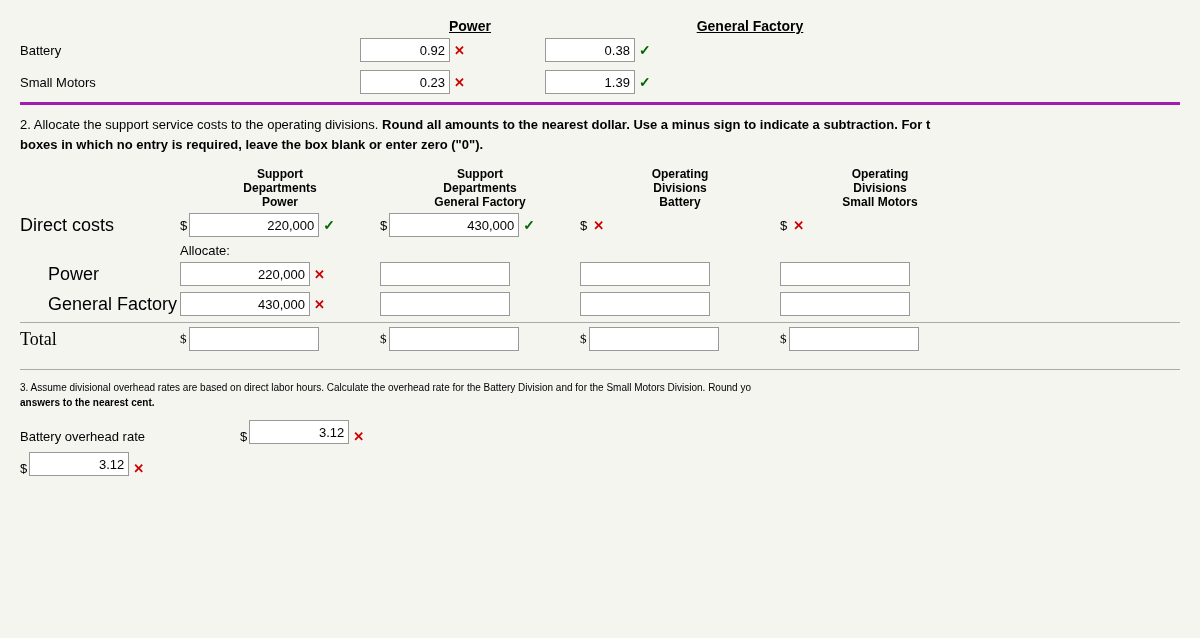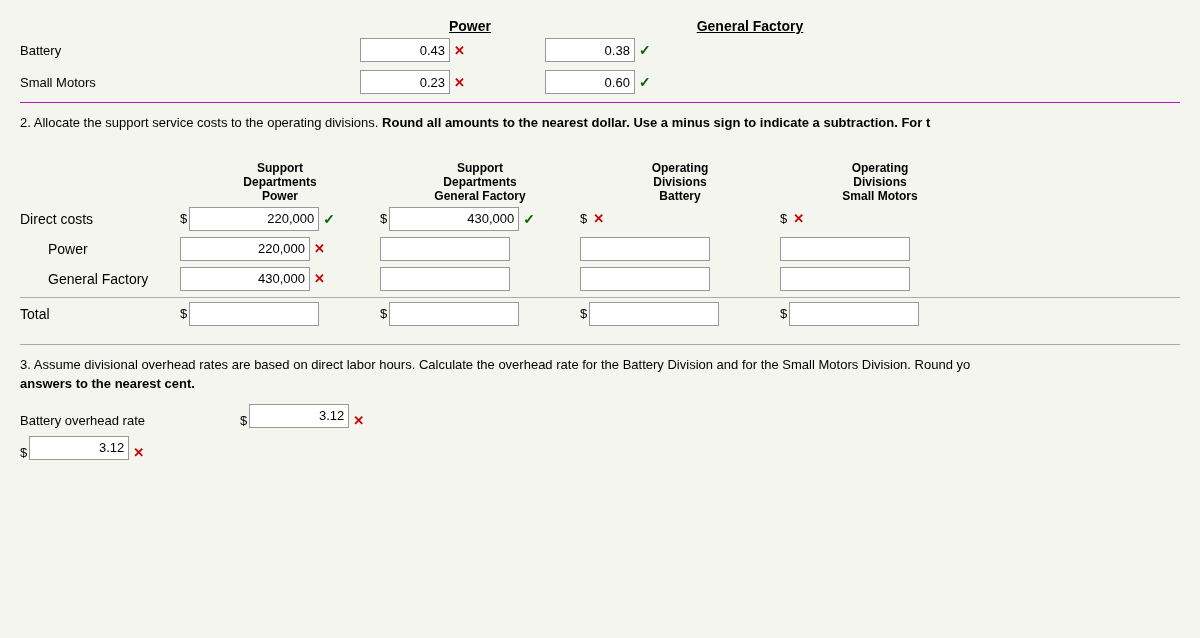--- a/index.html
+++ b/index.html
@@ -50,34 +50,34 @@
       color: #006600;
       font-weight: bold;
       margin-left: 4px;
       font-size: 14px;
     }
 
     
     .instruction {
       font-size: 13px;
       line-height: 1.5;
-      margin-bottom: 28px;
-      border-top: 1px solid #a21caf;
+      margin-bottom: 13px;
+      border-top: 3px solid #a21caf;
       padding-top: 10px;
     }
     .instruction strong { font-weight: bold; }
 
     .table-row {
       display: flex;
       align-items: center;
       margin-bottom: 6px;
     }
     .row-label {
       width: 160px;
-      font-size: 14px;
+      font-size: 18px;
     }
     .row-label.indent2 { padding-left: 28px; }
 
     .dollar-sign {
       font-size: 13px;
       margin-right: 2px;
     }
     .cell-group {
       display: flex;
       align-items: center;
@@ -95,39 +95,40 @@
       justify-content: flex-end;
     }
 
     
     .total-row {
       display: flex;
       align-items: center;
       margin-bottom: 18px;
       margin-top: 4px;
       border-top: 1px solid #aaa;
+      font-family: Liberation Serif, serif;
     }
     .total-row .row-label {
       padding-top: 4px;
     }
     .total-cell {
       display: flex;
       align-items: center;
       width: 200px;
       padding-top: 4px;
     }
 
     
     .section3 {
       margin-top: 14px;
       border-top: 1px solid #aaa;
       padding-top: 10px;
     }
     .section3-instruction {
-      font-size: 13px;
+      font-size: 10px;
       line-height: 1.5;
       margin-bottom: 10px;
     }
     .overhead-row {
       display: flex;
       align-items: flex-end;
       margin-bottom: 8px;
       margin-left: 0;
     }
     .overhead-label {
@@ -176,42 +177,43 @@
 
   <div style="display:flex; margin-bottom:4px; margin-left:340px;">
     <div style="width:220px; text-align:center; font-weight:bold; text-decoration:underline; font-size:14px;">Power</div>
     <div style="width:60px;"></div>
     <div style="width:220px; text-align:center; font-weight:bold; text-decoration:underline; font-size:14px;">General Factory</div>
   </div>
 
   <div class="battery-row">
     <div class="row-left-label">Battery</div>
     <div style="width:180px;"></div>
-    <div class="input-box">0.43</div>
+    <div class="input-box">0.92</div>
     <span class="icon-x">✕</span>
     <div style="width:80px;"></div>
     <div class="input-box">0.38</div>
     <span class="icon-check">✓</span>
   </div>
 
   <div class="small-motors-row">
     <div class="row-left-label">Small Motors</div>
     <div style="width:180px;"></div>
     <div class="input-box">0.23</div>
     <span class="icon-x">✕</span>
     <div style="width:80px;"></div>
-    <div class="input-box">0.60</div>
+    <div class="input-box">1.39</div>
     <span class="icon-check">✓</span>
   </div>
 
   <div class="instruction">
     <span>2.</span>
     <span> Allocate the support service costs to the operating divisions. </span>
     <strong>Round all amounts to the nearest dollar. Use a minus sign to indicate a subtraction. For t</strong>
     <br>
+    <strong>boxes in which no entry is required, leave the box blank or enter zero ("0").</strong>
   </div>
 
   <div style="display:flex; margin-left:160px; margin-bottom:4px;align-items:center;">
     <div style="width:200px; text-align:center;">
       <div style="font-weight:bold; font-size:12px;">Support</div>
       <div style="font-weight:bold; font-size:12px;">Departments</div>
       <div style="font-weight:bold; font-size:12px;">Power</div>
     </div>
     <div style="width:200px; text-align:center;">
       <div style="font-weight:bold; font-size:12px;">Support</div>
@@ -249,20 +251,21 @@
       <span class="dollar-sign">$</span>
       <span class="icon-x">✕</span>
     </div>
 
     <div class="cell-group">
       <span class="dollar-sign">$</span>
       <span class="icon-x">✕</span>
     </div>
   </div>
 
+  <div style="margin-left:160px; font-size:13px; margin-bottom:4px;">Allocate:</div>
 
   <div class="table-row">
     <div class="row-label indent2">Power</div>
     <div class="cell-group">
       <div class="input-wide">220,000</div>
       <span class="icon-x">✕</span>
     </div>
     <div class="cell-group">
       <div class="input-wide"></div>
     </div>

